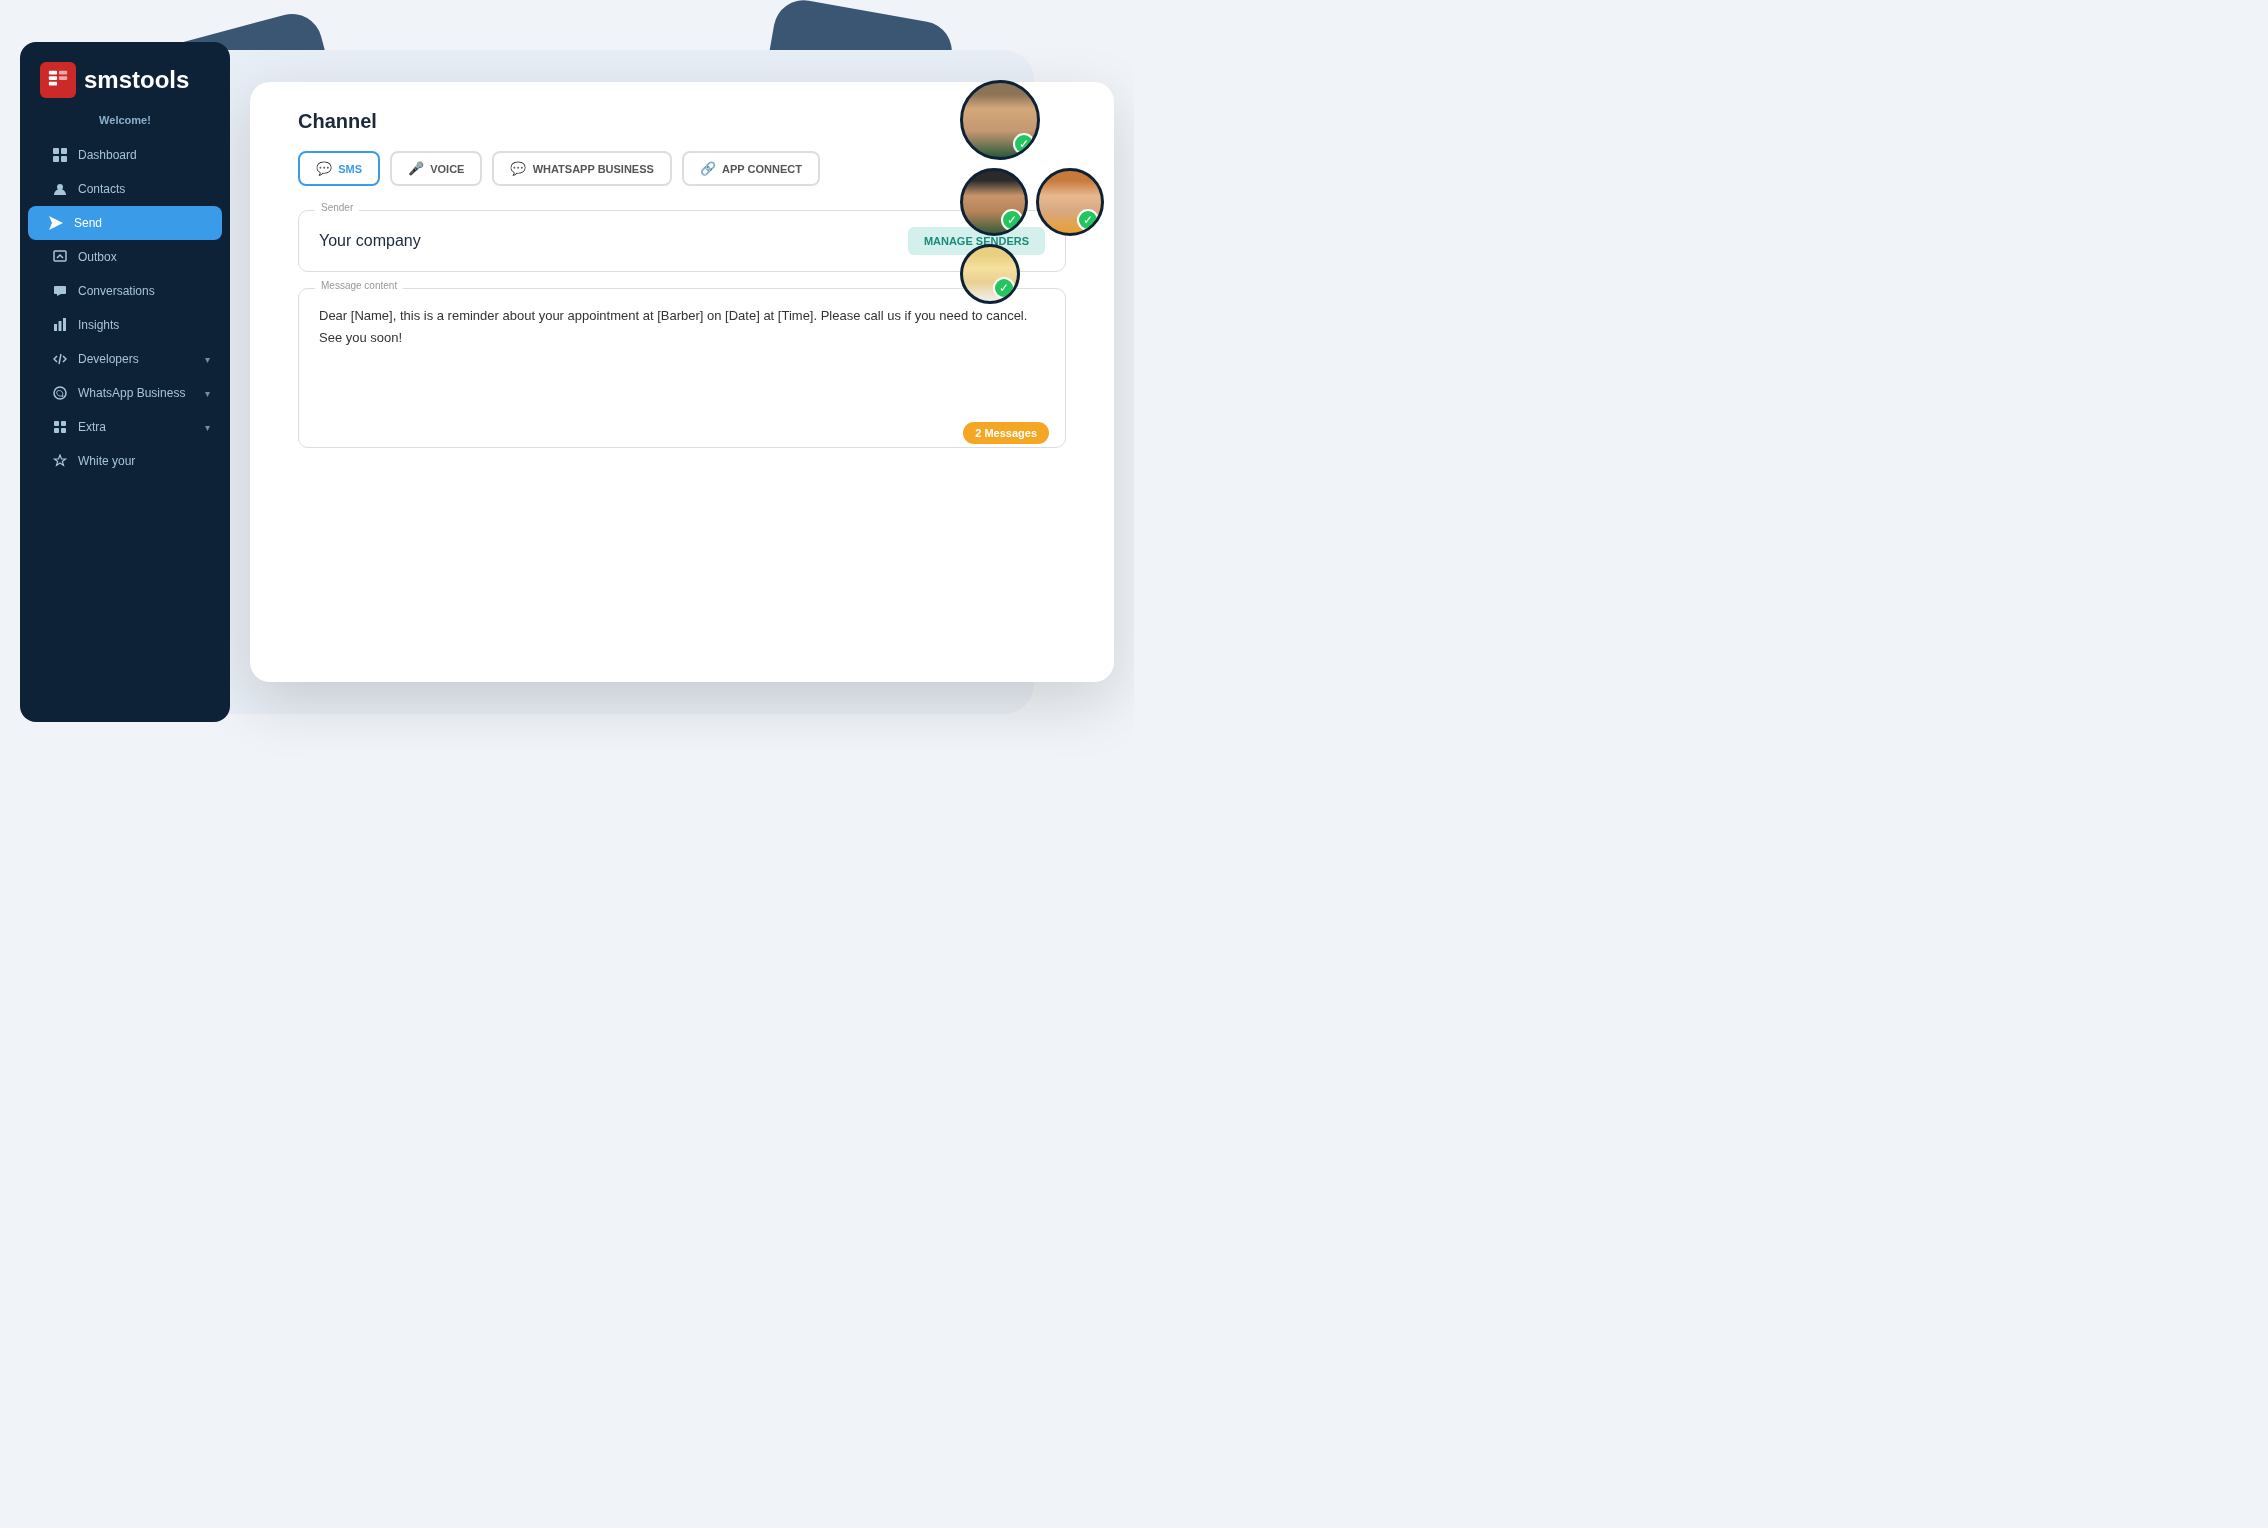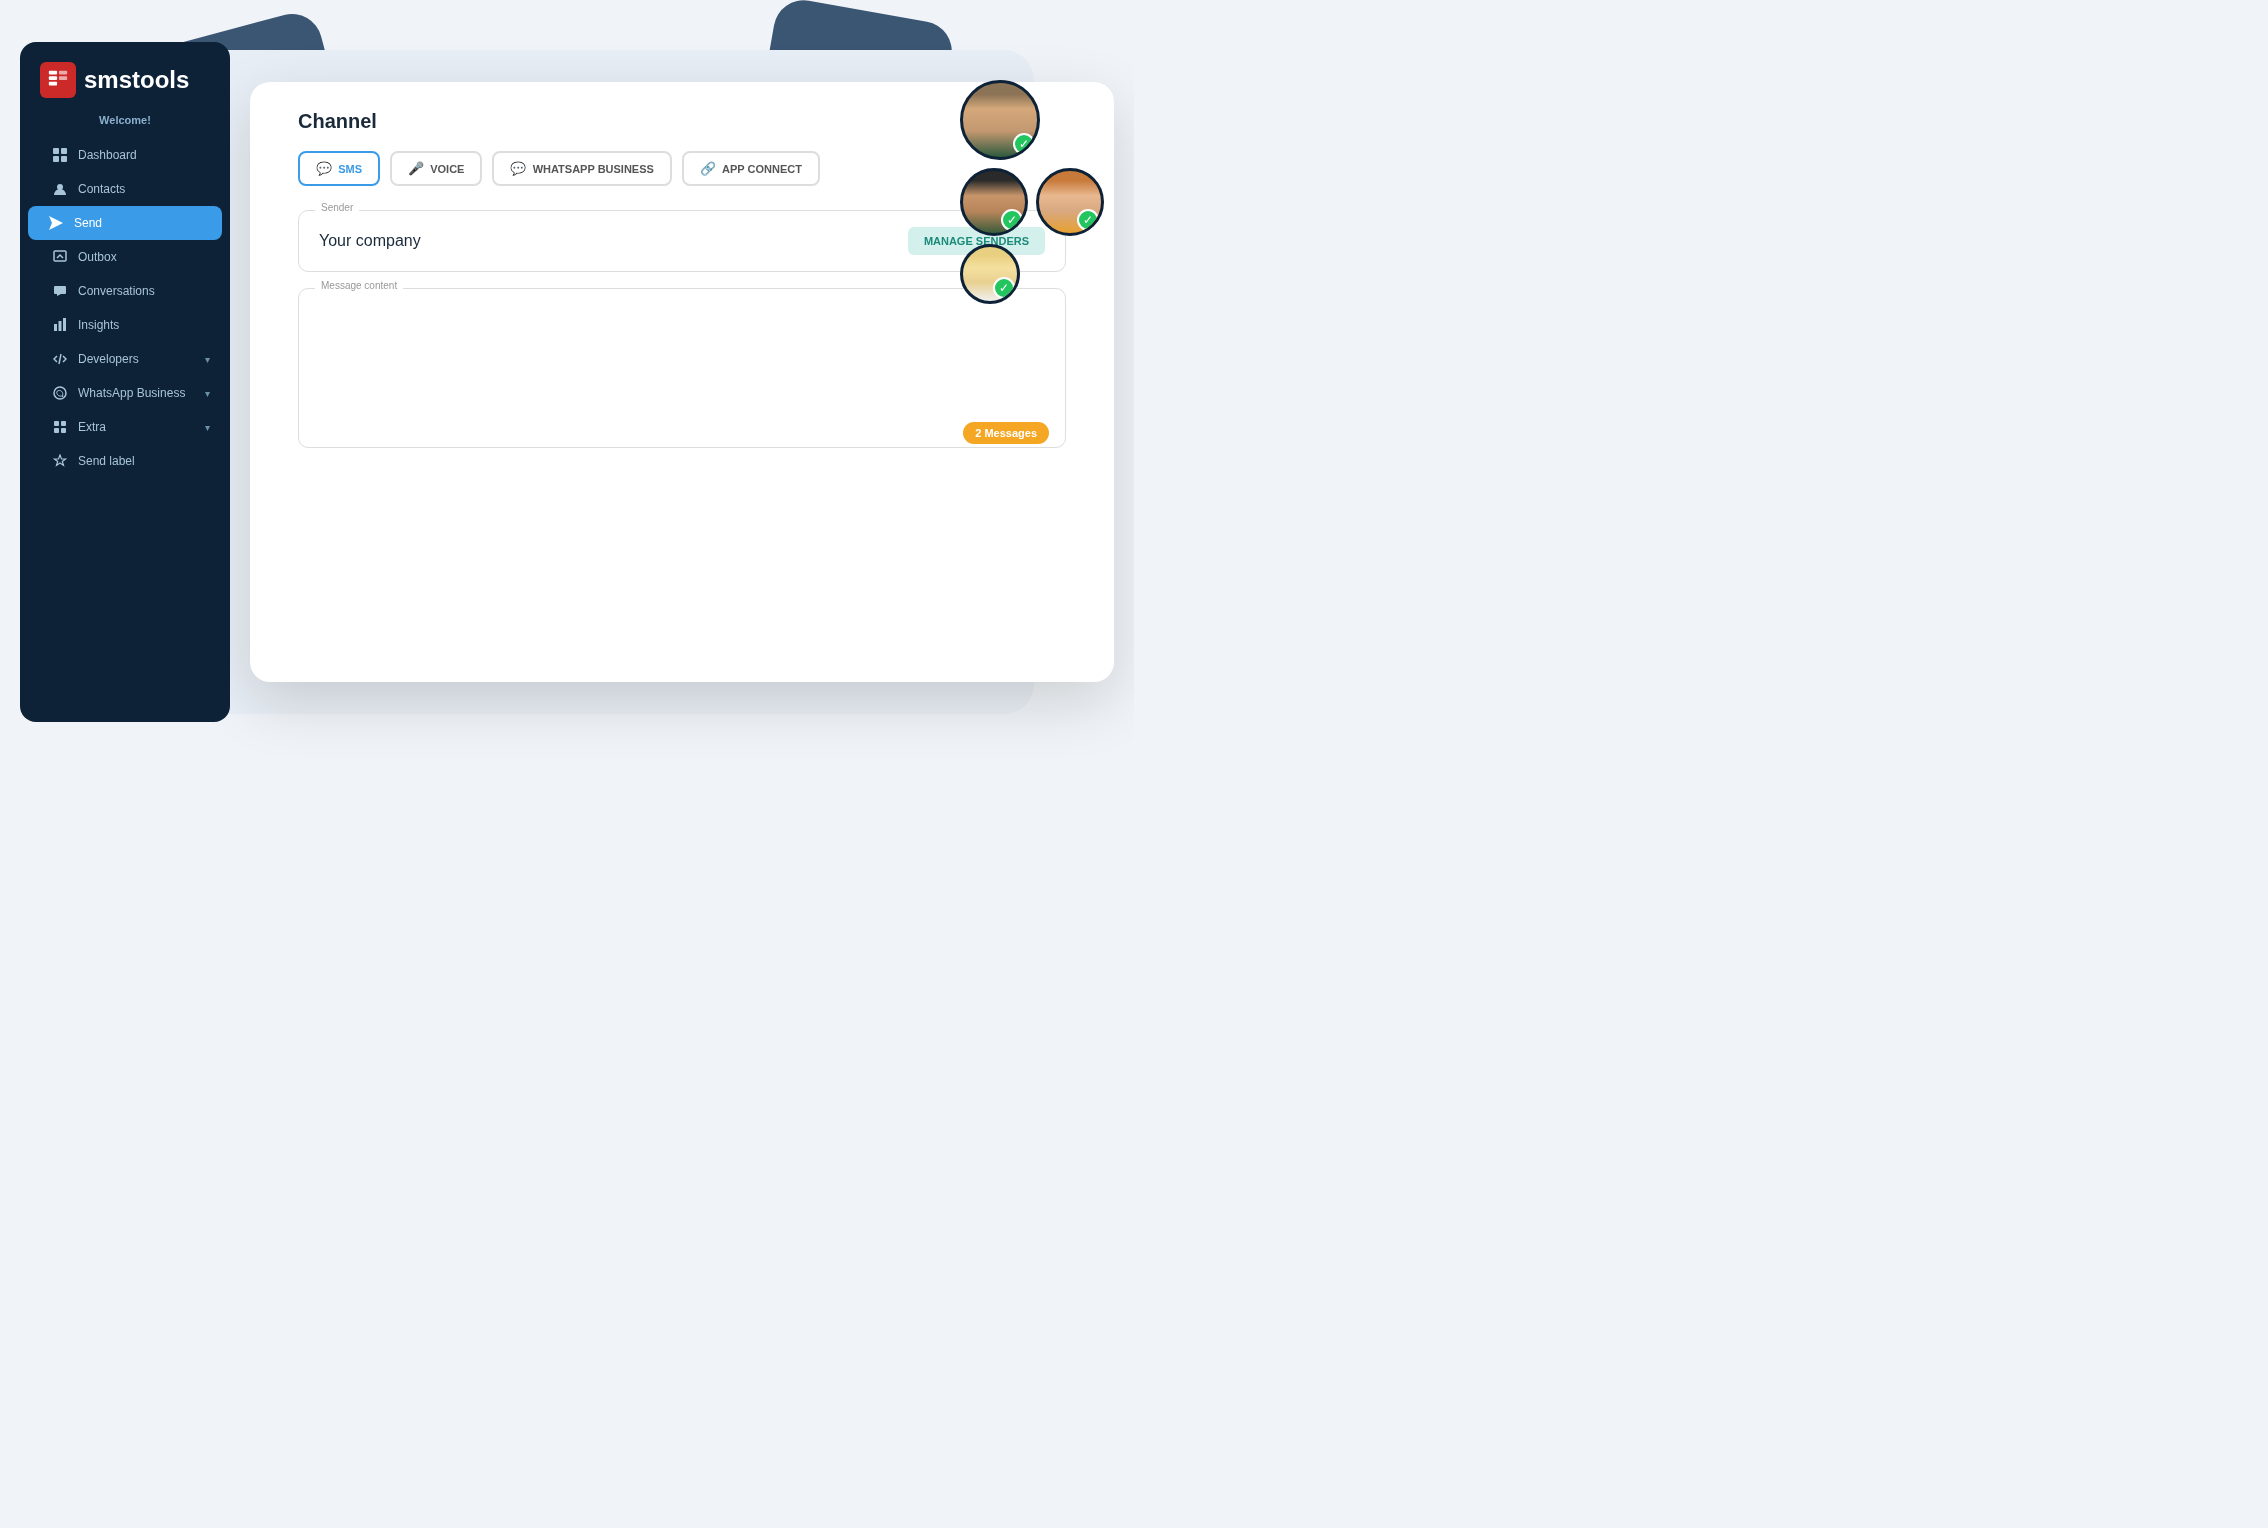--- a/index.html
+++ b/index.html
@@ -459,21 +459,21 @@
         <span class="nav-label">Extra</span>
         <span class="chevron">▾</span>
       </div>
 
       <div class="nav-item">
         <span class="nav-icon">
           <svg width="14" height="14" viewBox="0 0 14 14" fill="currentColor">
             <path d="M7 1l1.5 4h4l-3.2 2.4 1.2 4L7 9l-3.5 2.4 1.2-4L1.5 5h4z" fill="none" stroke="currentColor" stroke-width="1.2"></path>
           </svg>
         </span>
-        <span class="nav-label">Send label</span>
+        <span class="nav-label">White your</span>
       </div>
 
     </div>
 
     <div class="browser-panel">
       <div class="panel-content">
 
         <div class="channel-title">Channel</div>
 
         <div class="channel-tabs">
@@ -498,20 +498,21 @@
         <div class="sender-section">
           <span class="section-label">Sender</span>
           <div class="sender-row">
             <span class="sender-name">Your company</span>
             <button class="manage-btn">MANAGE SENDERS</button>
           </div>
         </div>
 
         <div class="message-section">
           <span class="section-label">Message content</span>
+          <div class="message-content-text">Dear [Name], this is a reminder about your appointment at [Barber] on [Date] at [Time]. Please call us if you need to cancel. See you soon!</div>
           <span class="messages-badge">2 Messages</span>
         </div>
 
       </div>
     </div>
 
     <div class="avatars-column">
 
       <div class="avatar-circle large" style="background: linear-gradient(180deg, #8b7355 15%, #d4a87a 35%, #c49870 65%, #2d5a3d 100%);">
         <div class="check-badge">✓</div>

